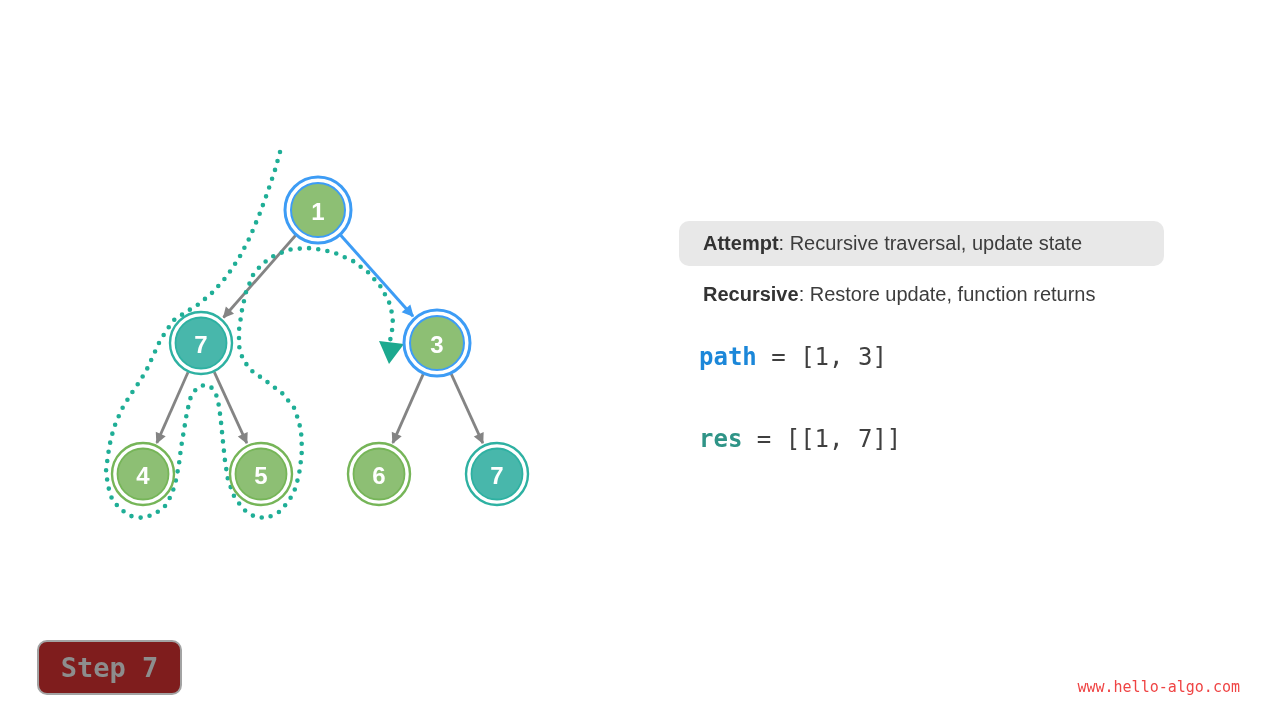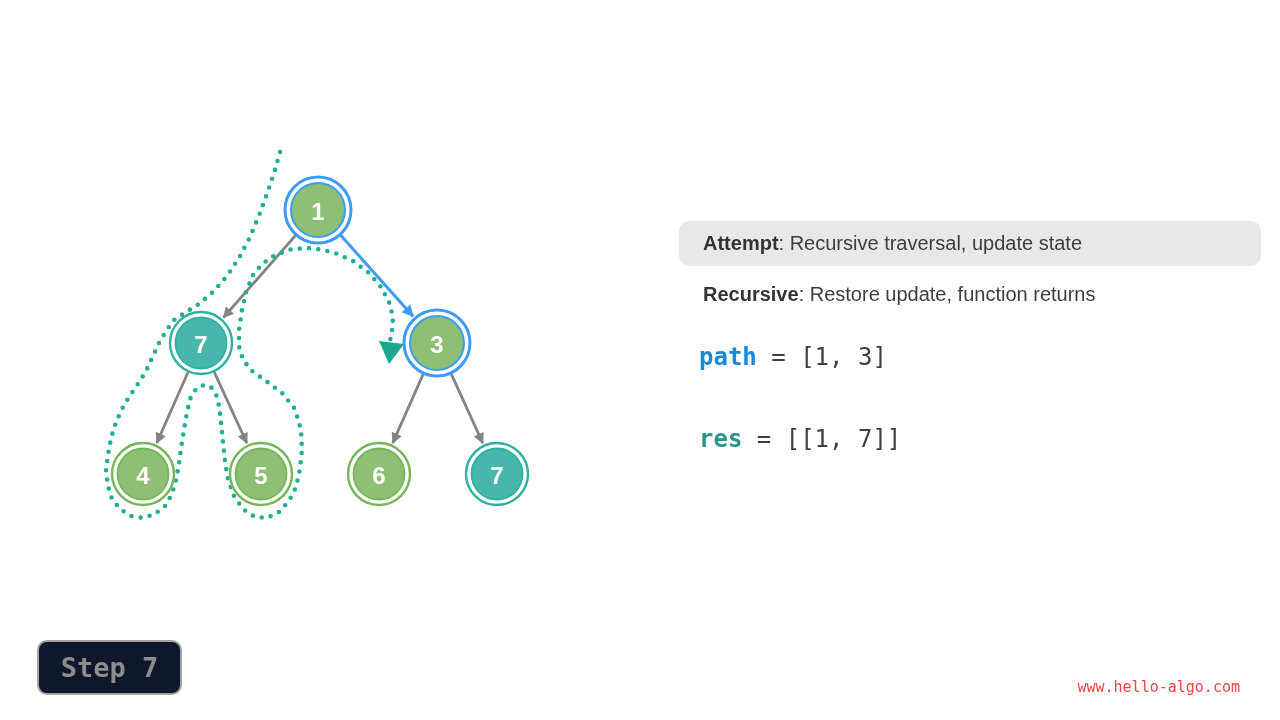--- a/index.html
+++ b/index.html
@@ -4,21 +4,21 @@
 <style>
   html,body{margin:0;padding:0;}
   body{
     width:1280px;height:720px;position:relative;overflow:hidden;
     background:#ffffff;font-family:"Liberation Sans",sans-serif;
   }
   .stage{position:absolute;left:0;top:0;width:1280px;height:720px;}
 
   
   .attempt-box{
-    position:absolute;left:679px;top:221px;width:582px;height:45px;
+    position:absolute;left:679px;top:221px;width:485px;height:45px;
     background:#e8e8e8;border-radius:10px;box-sizing:border-box;
     font-size:20px;line-height:45px;padding-left:24px;color:#3d3d3d;
     white-space:nowrap;
   }
   .attempt-box b,.backtrack-line b{font-weight:700;color:#333333;}
   .backtrack-line{
     position:absolute;left:703px;top:280px;font-size:20px;line-height:28px;
     color:#3d3d3d;white-space:nowrap;
   }
   .code-line{
@@ -27,21 +27,21 @@
     font-size:24px;line-height:30px;color:#3f3f3f;white-space:pre;
   }
   .path-line{top:342px;}
   .res-line{top:424px;}
   .var-blue{color:#1b87d9;font-weight:700;}
   .var-teal{color:#2f9487;font-weight:700;}
 
   
   .step-badge{
     position:absolute;left:37px;top:640px;width:145px;height:55px;
-    border:2px solid #a3a3a3;border-radius:10px;background:#0f172a;
+    border:2px solid #a3a3a3;border-radius:10px;background:#7f1d1d;
     box-sizing:border-box;display:flex;align-items:center;justify-content:center;
     color:#8d8d8d;font-family:"DejaVu Sans Mono","Liberation Mono",monospace;
     font-size:27px;font-weight:700;letter-spacing:0;
   }
 
   
   .watermark{
     position:absolute;right:40px;top:678px;
     font-family:"DejaVu Sans Mono","Liberation Mono",monospace;
     font-size:15px;color:#ef4444;

